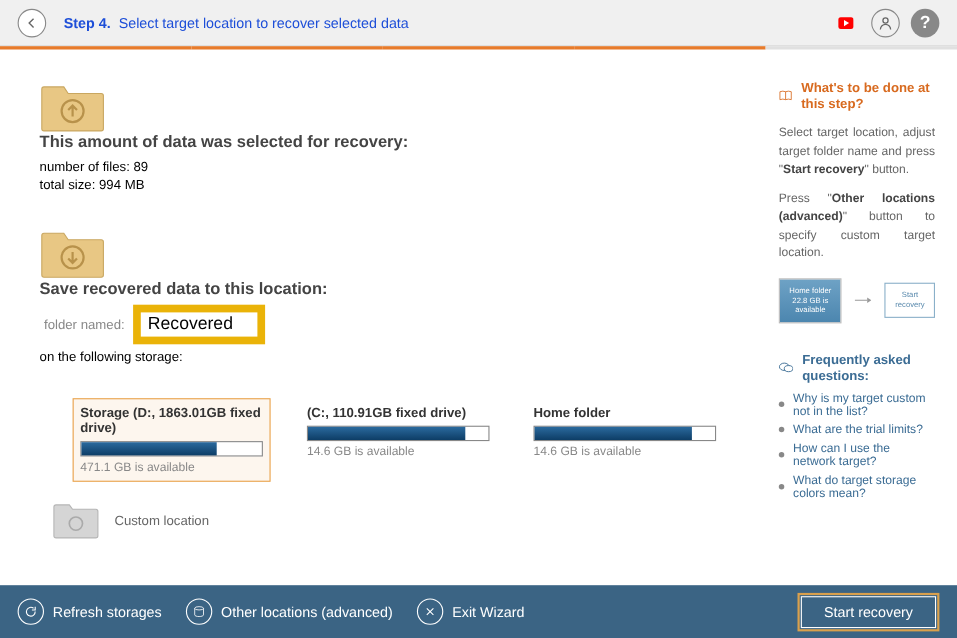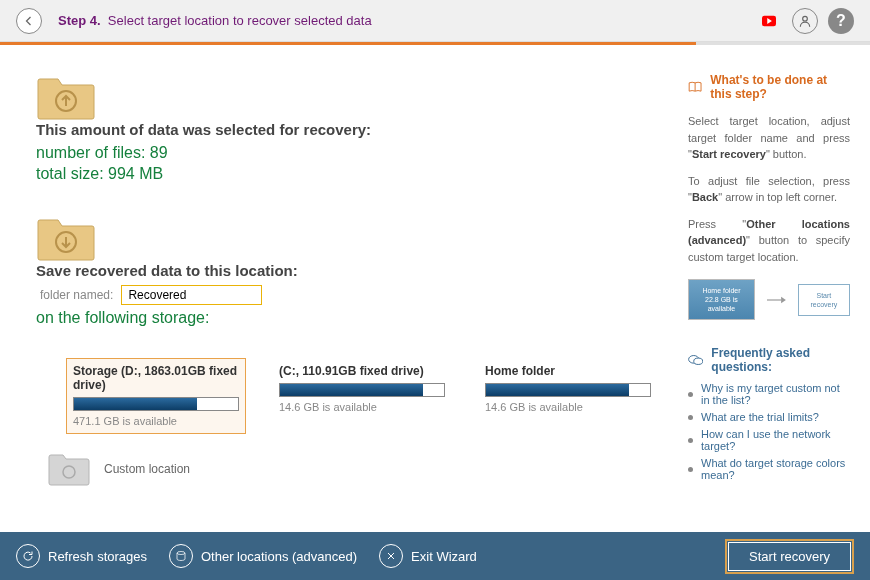--- a/index.html
+++ b/index.html
@@ -1,50 +1,50 @@
 <!DOCTYPE html>
 <html><head>
 <meta charset="utf-8">
 <style>
 * { box-sizing: border-box; margin: 0; padding: 0; }
 body { font-family: Arial, sans-serif; font-size: 12px; color: #333; background: #fff; width: 870px; height: 580px; display: flex; flex-direction: column; overflow: hidden; }
 .header { background: #f0f0f0; border-bottom: 1px solid #ddd; display: flex; align-items: center; padding: 8px 16px; height: 42px; }
 .back-btn { width: 26px; height: 26px; border: 1.5px solid #888; border-radius: 50%; background: #fff; display: flex; align-items: center; justify-content: center; cursor: pointer; margin-right: 16px; }
 .back-btn svg { width: 12px; height: 12px; }
-.step-title { font-size: 13px; color: #701a75; }
+.step-title { font-size: 13px; color: #1d4ed8; }
 .step-title b { font-weight: bold; }
 .header-right { margin-left: auto; display: flex; gap: 10px; align-items: center; }
 .hdr-ico { width: 26px; height: 26px; display: flex; align-items: center; justify-content: center; cursor: pointer; border-radius: 50%; }
 .hdr-ico.round { border: 1.5px solid #888; }
 .hdr-ico svg { width: 14px; height: 14px; }
 .progress-line { height: 3px; display: flex; }
 .progress-line .seg { flex: 1; }
 .progress-line .done { background: #e77b2b; }
 .progress-line .todo { background: #e0e0e0; }
 .content { flex: 1; display: flex; padding: 28px 20px 10px 36px; }
 .main { flex: 1; padding-right: 30px; }
 .section { display: flex; margin-bottom: 28px; flex-direction: column; }
 .folder-ico { width: 60px; height: 48px; margin-right: 20px; flex-shrink: 0; position: relative; }
 .folder-ico svg { width: 100%; height: 100%; }
 .sec-body h2 { font-size: 15px; font-weight: bold; color: #444; margin-bottom: 6px; }
-.sec-body .line { color: #15803d; font-size: 16px; margin-bottom: 3px; }
+.sec-body .line { color: #000000; font-size: 12px; margin-bottom: 3px; }
 .folder-input-row { display: flex; align-items: center; gap: 8px; margin: 4px 4px 4px; }
 .folder-input-row span { color: #888; }
-.folder-input-row input { border: 1px solid #eab308; padding: 2px 6px; width: 141px; font-size: 12px; }
+.folder-input-row input { border: 7px solid #eab308; padding: 2px 6px; width: 120px; font-size: 16px; }
 .storages { display: flex; gap: 26px; margin-bottom: 18px; margin-left: 30px; }
 .storage { width: 180px; padding: 5px 6px 6px; border: 1px solid transparent; cursor: pointer; }
 .storage.selected { border: 1px solid #e9a24a; background: #fdf6ee; }
 .storage .st-label { font-size: 12px; color: #333; margin-bottom: 5px; font-weight: bold; }
 .storage .bar { height: 14px; background: #fff; border: 1px solid #888; position: relative; margin-bottom: 4px; }
 .storage .bar .fill { position: absolute; left: 0; top: 0; bottom: 0; background: linear-gradient(#2b6a9e, #0d3d66); }
 .storage .avail { font-size: 11px; color: #888; }
 .custom-row { display: flex; align-items: center; gap: 14px; margin-left: 12px; }
 .custom-ico { width: 42px; height: 34px; }
 .custom-row span { color: #666; }
-.side { width: 210px; font-size: 11px; color: #666; }
+.side { width: 210px; font-size: 11px; color: #666; margin-left: 20px; }
 .side-head { display: flex; align-items: center; gap: 8px; color: #d86a1f; font-weight: bold; font-size: 12px; margin-bottom: 12px; }
 .side-head svg { width: 18px; height: 14px; }
 .side p { line-height: 1.5; margin-bottom: 10px; text-align: justify; }
 .side p b { color: #444; }
 .hint-img { display: flex; align-items: center; justify-content: center; gap: 12px; margin: 14px 0 26px; }
 .hint-box { border: 1px solid #bbb; background: linear-gradient(#6ea2c5,#4c86af); color: #fff; font-size: 7px; padding: 6px 8px; text-align: center; line-height: 1.3; }
 .hint-box.outline { background: #fff; color: #5a8aad; border: 1px solid #8ab0c9; }
 .faq-head { display: flex; align-items: center; gap: 8px; color: #3b6c94; font-weight: bold; font-size: 12px; margin-bottom: 8px; }
 .faq-head svg { width: 18px; height: 14px; }
 .faq-list { list-style: none; }
@@ -166,21 +166,20 @@
 
   <div class="side">
     <div class="side-head">
       <svg viewBox="0 0 24 18">
           <path d="M2 2 Q7 0 12 2 Q17 0 22 2 L22 16 Q17 14 12 16 Q7 14 2 16 Z" fill="none" stroke="#d86a1f" stroke-width="1.5"></path>
           <line x1="12" y1="2" x2="12" y2="16" stroke="#d86a1f" stroke-width="1.5"></line>
         </svg>
       <span>What's to be done at this step?</span>
     </div>
     <p><span>Select target location, adjust target folder name and press "</span><b>Start recovery</b><span>" button.</span></p>
-    <p><span>To adjust file selection, press "</span><b>Back</b><span>" arrow in top left corner.</span></p>
     <p><span>Press "</span><b>Other locations (advanced)</b><span>" button to specify custom target location.</span></p>
     <div class="hint-img">
       <div class="hint-box">
           <div>Home folder</div>
           <div>22.8 GB is available</div>
         </div>
       <svg width="24" height="10" viewBox="0 0 24 10">
           <line x1="0" y1="5" x2="18" y2="5" stroke="#999" stroke-width="1.5"></line>
           <path d="M18 1 L24 5 L18 9 Z" fill="#999"></path>
         </svg>

